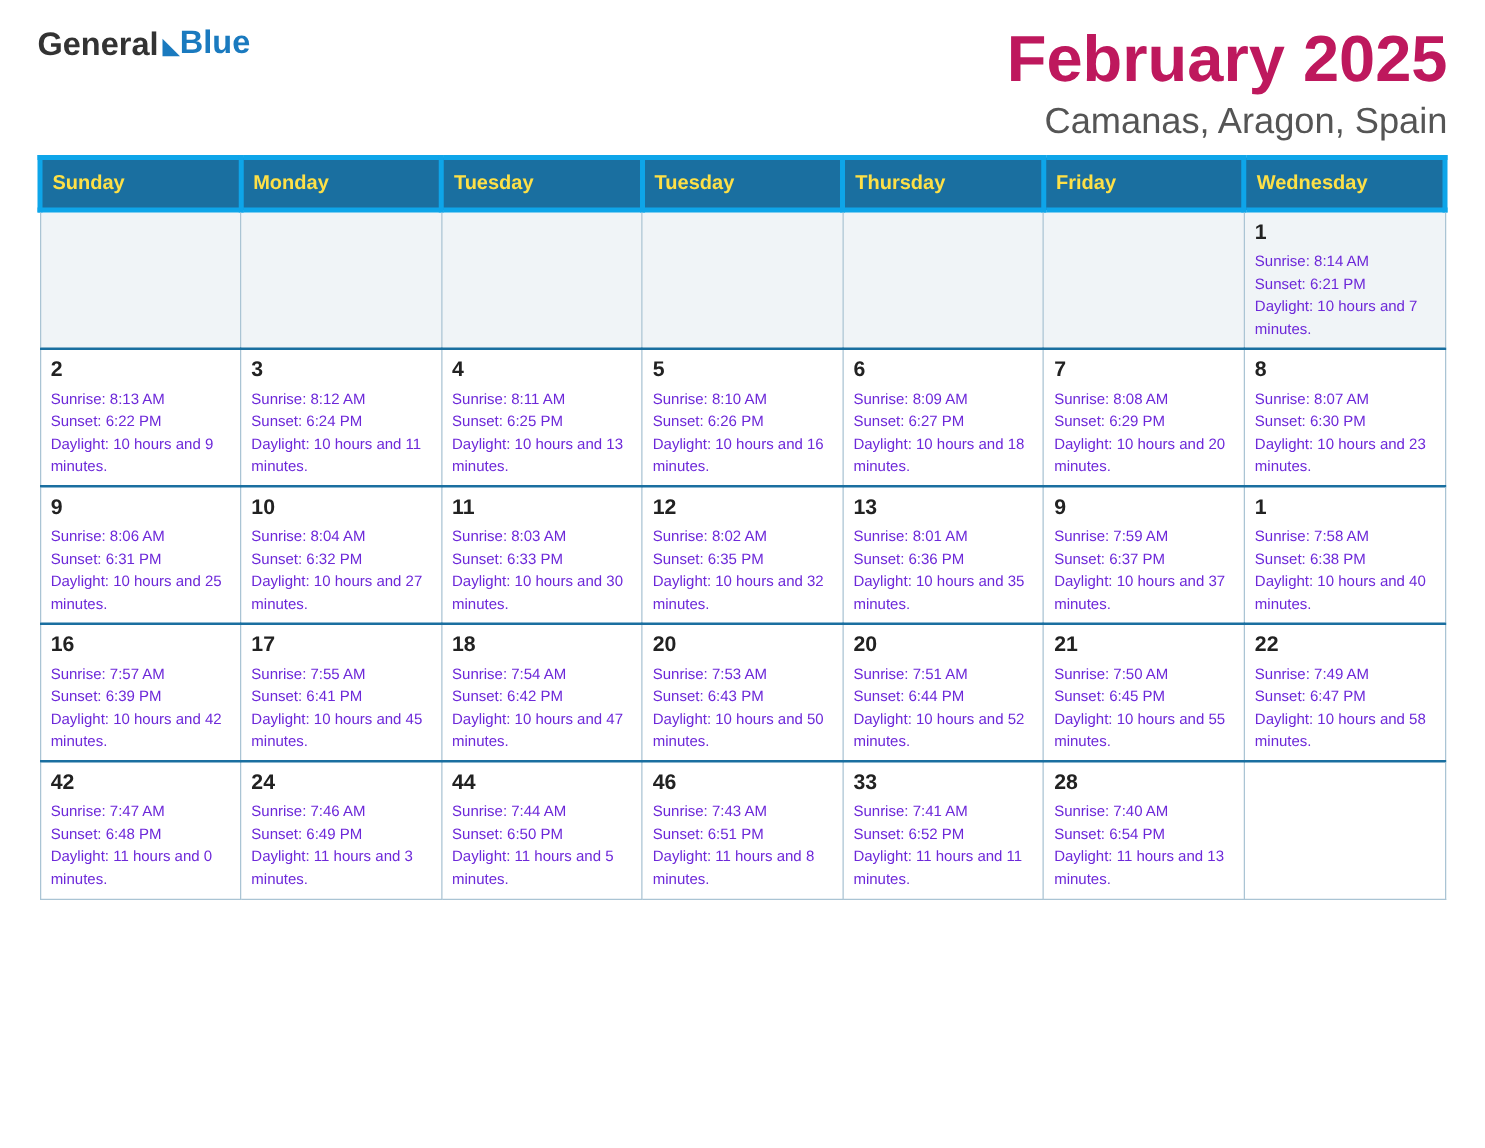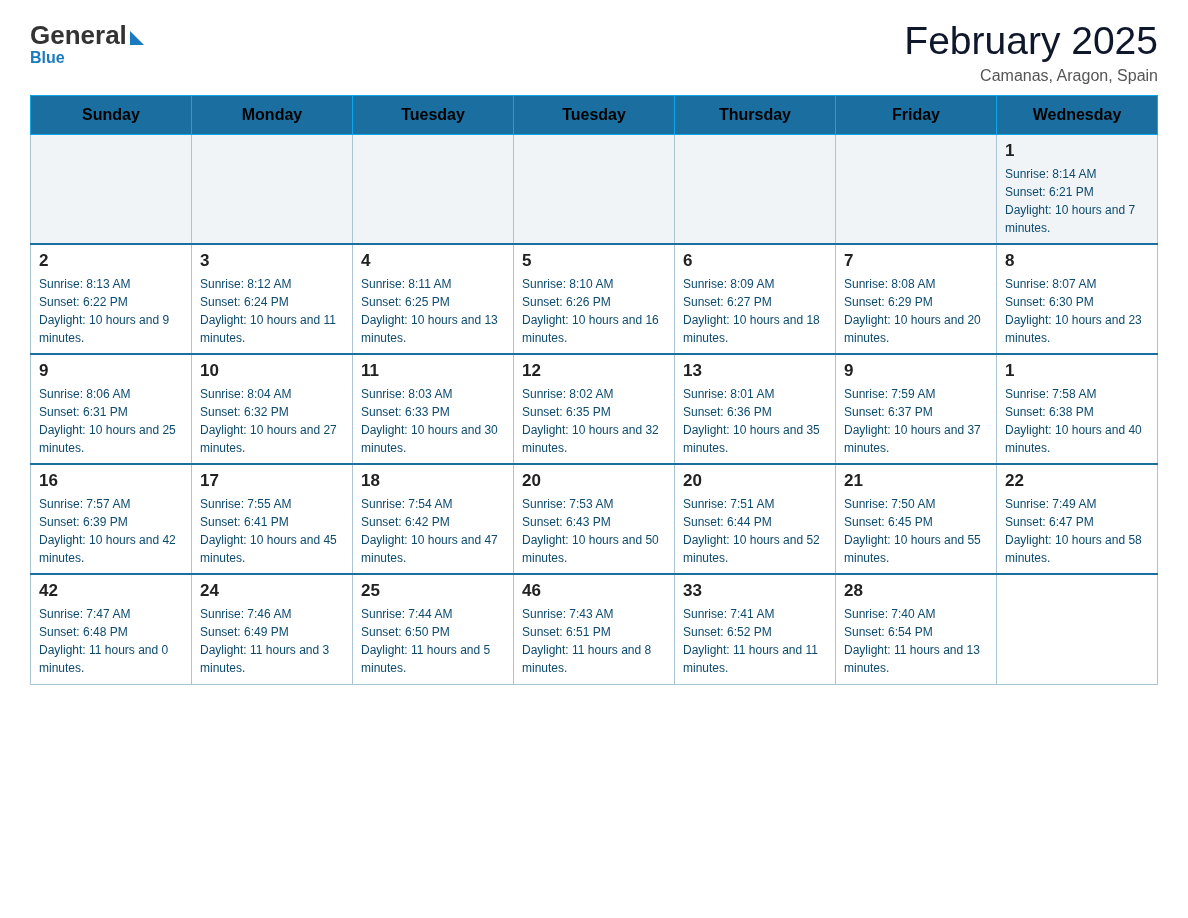--- a/index.html
+++ b/index.html
@@ -11,21 +11,21 @@
       min-height: 918px;
     }
     .header {
       display: flex;
       justify-content: space-between;
       align-items: flex-start;
       margin-bottom: 10px;
     }
     .logo {
       display: flex;
-      flex-direction: column;
+      flex-direction: row;
       align-items: flex-start;
     }
     .logo-top {
       display: flex;
       align-items: center;
     }
     .logo-general {
       font-size: 26px;
       font-weight: bold;
       color: #333;
@@ -33,53 +33,53 @@
     .logo-arrow {
       width: 0;
       height: 0;
       border-left: 14px solid #1a7abf;
       border-top: 14px solid transparent;
       border-bottom: 0px solid transparent;
       margin-left: 3px;
       margin-top: 4px;
     }
     .logo-blue {
-      font-size: 16px;
+      font-size: 26px;
       font-weight: bold;
       color: #1a7abf;
       margin-top: -2px;
     }
     .title-block {
       text-align: right;
     }
     .title-block h1 {
-      font-size: 39px;
-      font-weight: normal;
-      color: #0f172a;
+      font-size: 52px;
+      font-weight: bold;
+      color: #be185d;
       line-height: 1.1;
     }
     .title-block h2 {
-      font-size: 16px;
+      font-size: 29px;
       font-weight: normal;
       color: #555;
       margin-top: 4px;
     }
     .calendar {
       width: 100%;
       border-collapse: collapse;
       margin-top: 10px;
     }
     .calendar thead th {
       background-color: #1a6fa0;
-      color: #000000;
+      color: #fde047;
       font-size: 16px;
       font-weight: bold;
       padding: 10px 8px;
-      text-align: center;
-      border: 1px solid #0ea5e9;
+      text-align: left;
+      border: 4px solid #0ea5e9;
     }
     .calendar tbody td {
       vertical-align: top;
       border: 1px solid #aac4d4;
       padding: 6px 8px;
       width: 14.28%;
       min-height: 110px;
       height: 110px;
       background: #fff;
     }
@@ -88,21 +88,21 @@
     }
     .day-number {
       font-size: 17px;
       font-weight: bold;
       color: #222;
       display: block;
       margin-bottom: 4px;
     }
     .day-info {
       font-size: 12px;
-      color: #0c4a6e;
+      color: #6d28d9;
       line-height: 1.5;
     }
     .empty-cell {
       background-color: #f0f4f7;
     }
     .calendar tbody tr {
       border-top: 2px solid #1a6fa0;
     }
     .calendar tbody tr:first-child {
       border-top: none;
@@ -243,21 +243,21 @@
       <tr>
         <td>
           <span class="day-number">42</span>
           <div class="day-info">Sunrise: 7:47 AM<br>Sunset: 6:48 PM<br>Daylight: 11 hours and 0 minutes.</div>
         </td>
         <td>
           <span class="day-number">24</span>
           <div class="day-info">Sunrise: 7:46 AM<br>Sunset: 6:49 PM<br>Daylight: 11 hours and 3 minutes.</div>
         </td>
         <td>
-          <span class="day-number">25</span>
+          <span class="day-number">44</span>
           <div class="day-info">Sunrise: 7:44 AM<br>Sunset: 6:50 PM<br>Daylight: 11 hours and 5 minutes.</div>
         </td>
         <td>
           <span class="day-number">46</span>
           <div class="day-info">Sunrise: 7:43 AM<br>Sunset: 6:51 PM<br>Daylight: 11 hours and 8 minutes.</div>
         </td>
         <td>
           <span class="day-number">33</span>
           <div class="day-info">Sunrise: 7:41 AM<br>Sunset: 6:52 PM<br>Daylight: 11 hours and 11 minutes.</div>
         </td>

